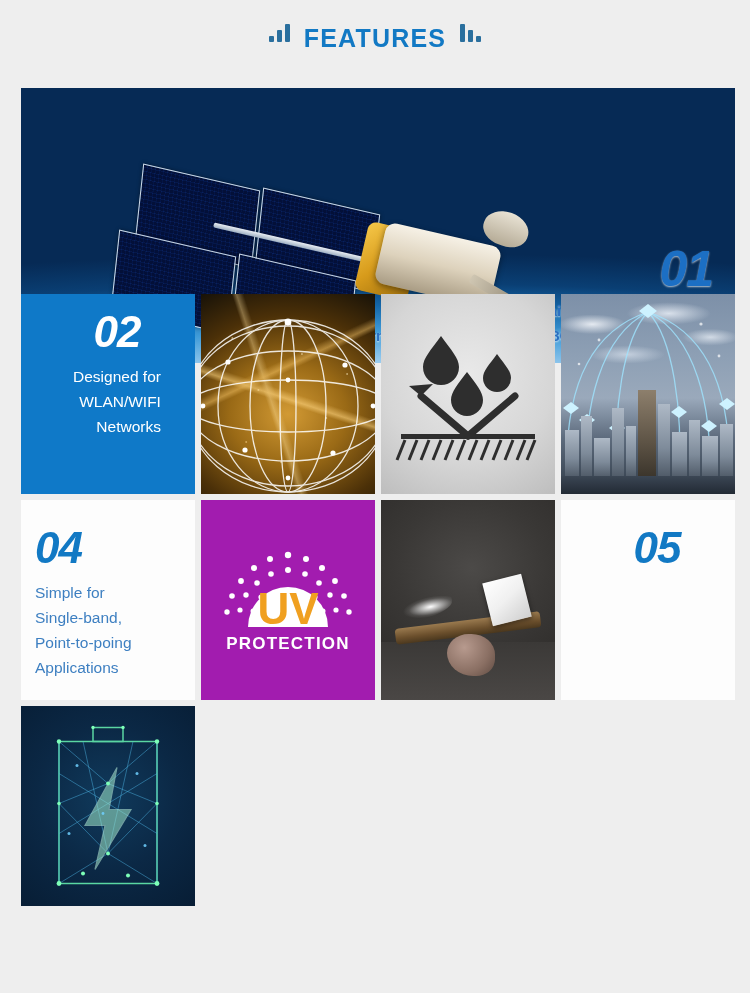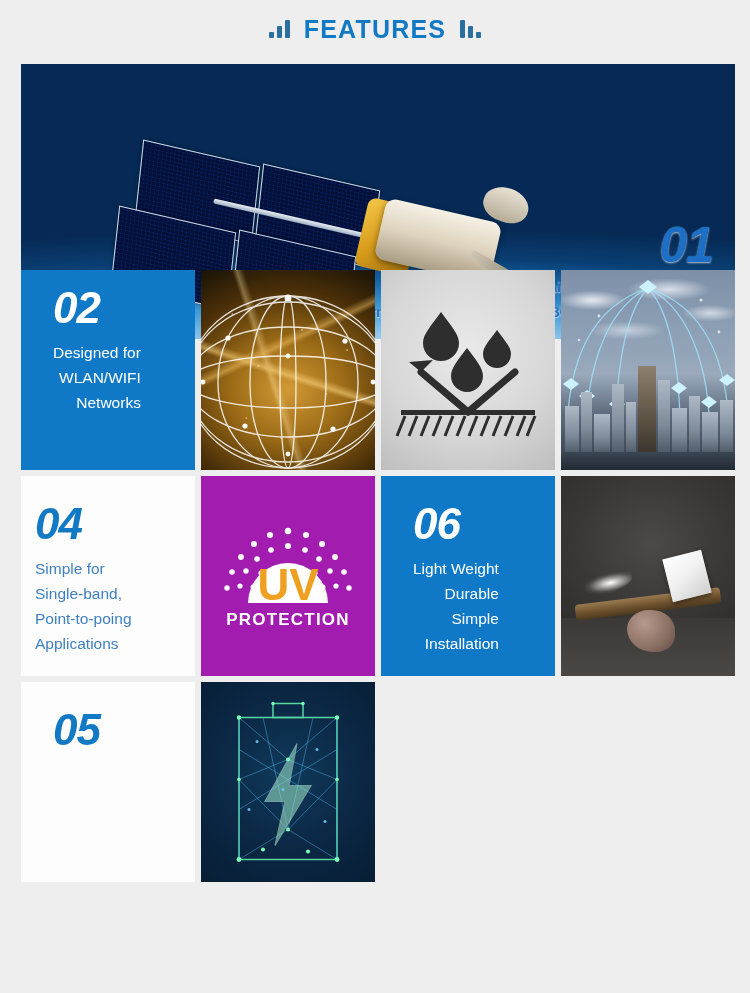--- a/index.html
+++ b/index.html
@@ -6,21 +6,21 @@
   body{
     width:750px;height:993px;
     background:#eeeeee;
     font-family:"Liberation Sans","DejaVu Sans",sans-serif;
     overflow:hidden;
   }
   .page{width:750px;height:993px;position:relative;}
 
   
   .header{
-    height:58px;display:flex;align-items:center;justify-content:center;gap:14px;
+    height:58px;display:flex;align-items:flex-start;justify-content:center;gap:14px;margin-top:24px;
   }
   .header-title{
     font-size:25px;font-weight:bold;color:#1279c4;letter-spacing:1.2px;
   }
   .bars{display:flex;align-items:flex-end;gap:3px;height:18px;}
   .bars span{width:5px;background:#2a6f9e;display:block;border-radius:1px;}
   .bars.asc span:nth-child(1){height:6px;}
   .bars.asc span:nth-child(2){height:12px;}
   .bars.asc span:nth-child(3){height:18px;}
   .bars.desc span:nth-child(1){height:18px;}
@@ -46,21 +46,21 @@
   .card-blue{background:#0f79c8;}
   .card-white{background:#fdfdfd;}
   .card .num{
     font-size:44px;font-weight:bold;font-style:italic;line-height:1;
     letter-spacing:-1px;margin-bottom:10px;
   }
   .card .lines{font-size:15.5px;line-height:1.62;font-weight:500;}
   .card-blue .num,.card-blue .lines{color:#ffffff;}
   .card-white .num{color:#1279c4;}
   .card-white .lines{color:#3d7fc1;}
-  .align-right{text-align:right;align-items:flex-start;padding-left:32px;}
+  .align-right{text-align:right;align-items:center;padding-left:32px;}
   .align-left{text-align:left;align-items:flex-start;}
   .card.pad-top-lg{padding-top:26px;}
 
   
   .hero-bg{position:absolute;inset:0;
     background:
       radial-gradient(ellipse 150% 68% at 50% 128%, #ffffff 0%, #ffffff 18%, #cfe7f7 31%, #8fc6ec 44%, #3f9bd8 58%, #1466a8 72%, #0a3f74 84%, #062a55 100%),
       linear-gradient(180deg,#041a3a 0%,#06264f 40%,#0a3f74 100%);
   }
   .hero-moon{position:absolute;left:86px;top:238px;width:40px;height:40px;border-radius:50%;
@@ -358,29 +358,20 @@
           <circle cx="40" cy="86" r="2.5"></circle>
             <circle cx="110" cy="86" r="2.5"></circle>
         </g>
         <path d="M75 62 a40 40 0 0 1 40 40 H35 a40 40 0 0 1 40 -40z" fill="#ffffff"></path>
         <text x="75" y="99" text-anchor="middle" font-family="Liberation Sans, sans-serif" font-size="44" font-weight="bold" fill="#f0a020">UV</text>
         <text x="75" y="124" text-anchor="middle" font-family="Liberation Sans, sans-serif" font-size="17" font-weight="bold" letter-spacing="1.2" fill="#ffffff">PROTECTION</text>
       </svg>
     </div>
 
 
-    <div class="tile card card-blue align-right pad-top-lg">
-      <div class="num">06</div>
-      <div class="lines">
-        <div>Light Weight</div>
-        <div>Durable</div>
-        <div>Simple</div>
-        <div>Installation</div>
-      </div>
-    </div>
 
     <div class="tile feather">
       <div class="fb-floor"></div>
       <div class="fb-plank"></div>
       <div class="fb-stone"></div>
       <div class="fb-box"></div>
       <div class="fb-feather"></div>
     </div>
 
     <div class="tile card card-white align-right pad-top-lg">

